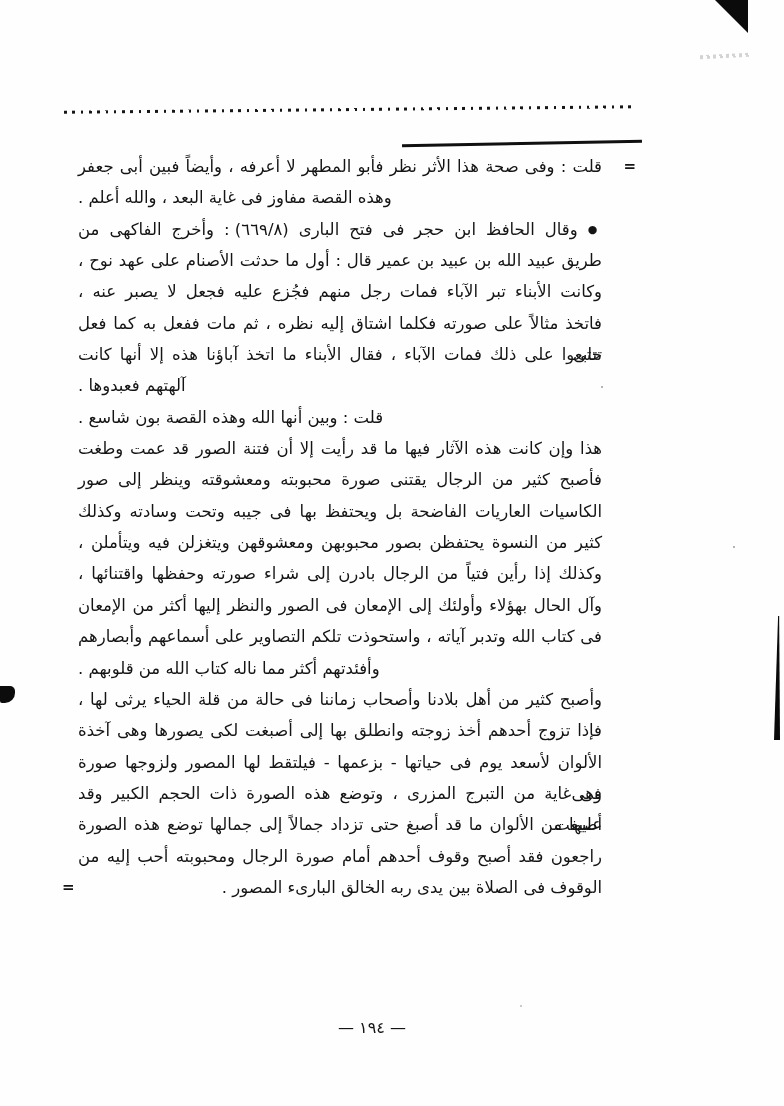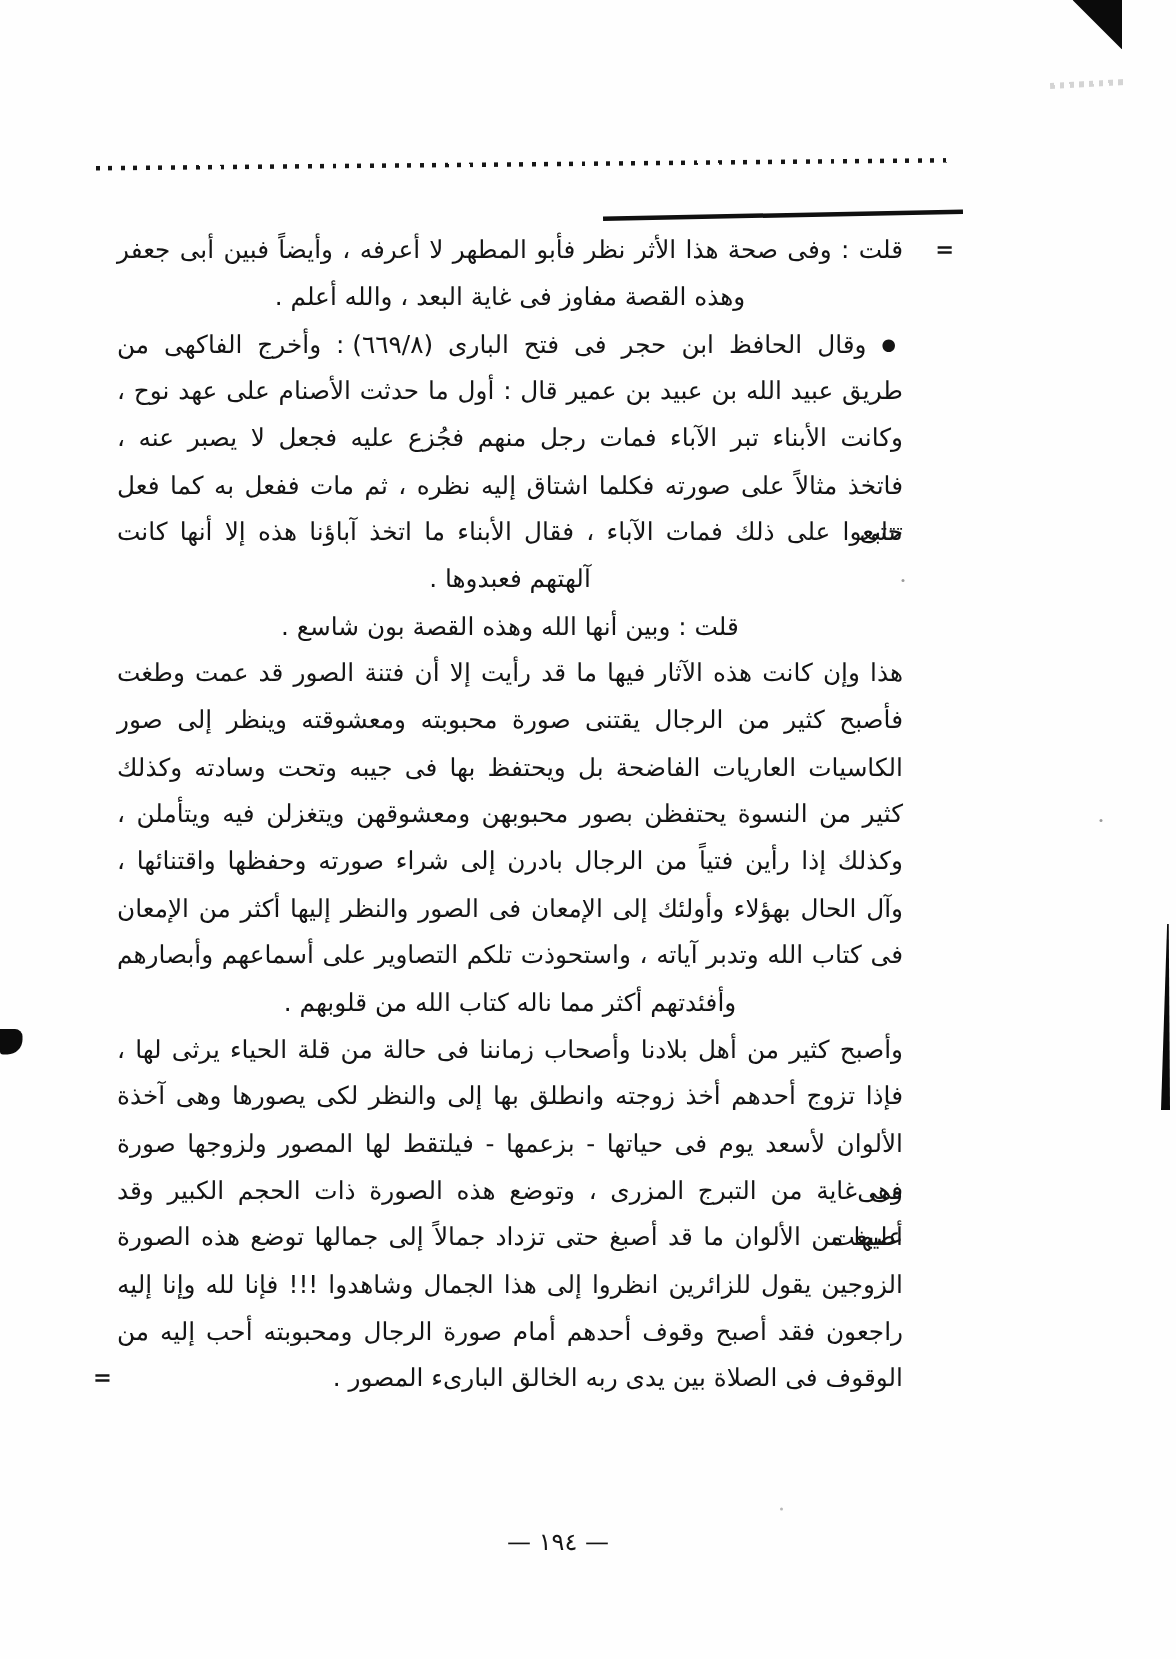--- a/index.html
+++ b/index.html
@@ -48,21 +48,21 @@
     transform:rotate(-1.1deg);
   }
   
   .text-col{
     position:absolute;left:78px;top:151px;width:524px;
     direction:rtl;
     font-size:16.5px;
   }
   .ln{height:31.35px;line-height:31.35px;white-space:normal;}
   .ln.j{text-align:justify;text-align-last:justify;}
-  .ln.e{text-align:center;}
+  .ln.e{text-align:left;}
   .ln.rel{position:relative;}
   .margin-marker{
     position:absolute;right:-34px;top:0;
     font-size:15px;font-weight:bold;
   }
   .bullet-marker{font-size:11px;vertical-align:2px;letter-spacing:2px;}
   .ln.last{display:flex;justify-content:space-between;text-align:right;}
   .ln.last .end-marker{font-size:15px;font-weight:bold;margin-left:-16px;}
   
   .page-number{
@@ -104,25 +104,24 @@
     <div class="ln e"><span>قلت : وبين أنها الله وهذه القصة بون شاسع .</span></div>
     <div class="ln j"><span>هذا وإن كانت هذه الآثار فيها ما قد رأيت إلا أن فتنة الصور قد عمت وطغت</span></div>
     <div class="ln j"><span>فأصبح كثير من الرجال يقتنى صورة محبوبته ومعشوقته وينظر إلى صور</span></div>
     <div class="ln j"><span>الكاسيات العاريات الفاضحة بل ويحتفظ بها فى جيبه وتحت وسادته وكذلك</span></div>
     <div class="ln j"><span>كثير من النسوة يحتفظن بصور محبوبهن ومعشوقهن ويتغزلن فيه ويتأملن ،</span></div>
     <div class="ln j"><span>وكذلك إذا رأين فتياً من الرجال بادرن إلى شراء صورته وحفظها واقتنائها ،</span></div>
     <div class="ln j"><span>وآل الحال بهؤلاء وأولئك إلى الإمعان فى الصور والنظر إليها أكثر من الإمعان</span></div>
     <div class="ln j"><span>فى كتاب الله وتدبر آياته ، واستحوذت تلكم التصاوير على أسماعهم وأبصارهم</span></div>
     <div class="ln e"><span>وأفئدتهم أكثر مما ناله كتاب الله من قلوبهم .</span></div>
     <div class="ln j"><span>وأصبح كثير من أهل بلادنا وأصحاب زماننا فى حالة من قلة الحياء يرثى لها ،</span></div>
-    <div class="ln j"><span>فإذا تزوج أحدهم أخذ زوجته وانطلق بها إلى والنظر لكى يصورها وهى آخذة</span></div>
+    <div class="ln j"><span>فإذا تزوج أحدهم أخذ زوجته وانطلق بها إلى أصبغت لكى يصورها وهى آخذة</span></div>
     <div class="ln j"><span>الألوان لأسعد يوم فى حياتها - بزعمها - فيلتقط لها المصور ولزوجها صورة وهى</span></div>
     <div class="ln j"><span>فى غاية من التبرج المزرى ، وتوضع هذه الصورة ذات الحجم الكبير وقد أصبغت</span></div>
     <div class="ln j"><span>عليها من الألوان ما قد أصبغ حتى تزداد جمالاً إلى جمالها توضع هذه الصورة</span></div>
-    <div class="ln j"><span>الزوجين يقول للزائرين انظروا إلى هذا الجمال وشاهدوا !!! فإنا لله وإنا إليه</span></div>
     <div class="ln j"><span>راجعون فقد أصبح وقوف أحدهم أمام صورة الرجال ومحبوبته أحب إليه من</span></div>
     <div class="ln last">
       <span>الوقوف فى الصلاة بين يدى ربه الخالق البارىء المصور .</span>
       <span class="end-marker">=</span>
     </div>
   </div>
 
   <div class="page-number">— ١٩٤ —</div>
 
 </div>

